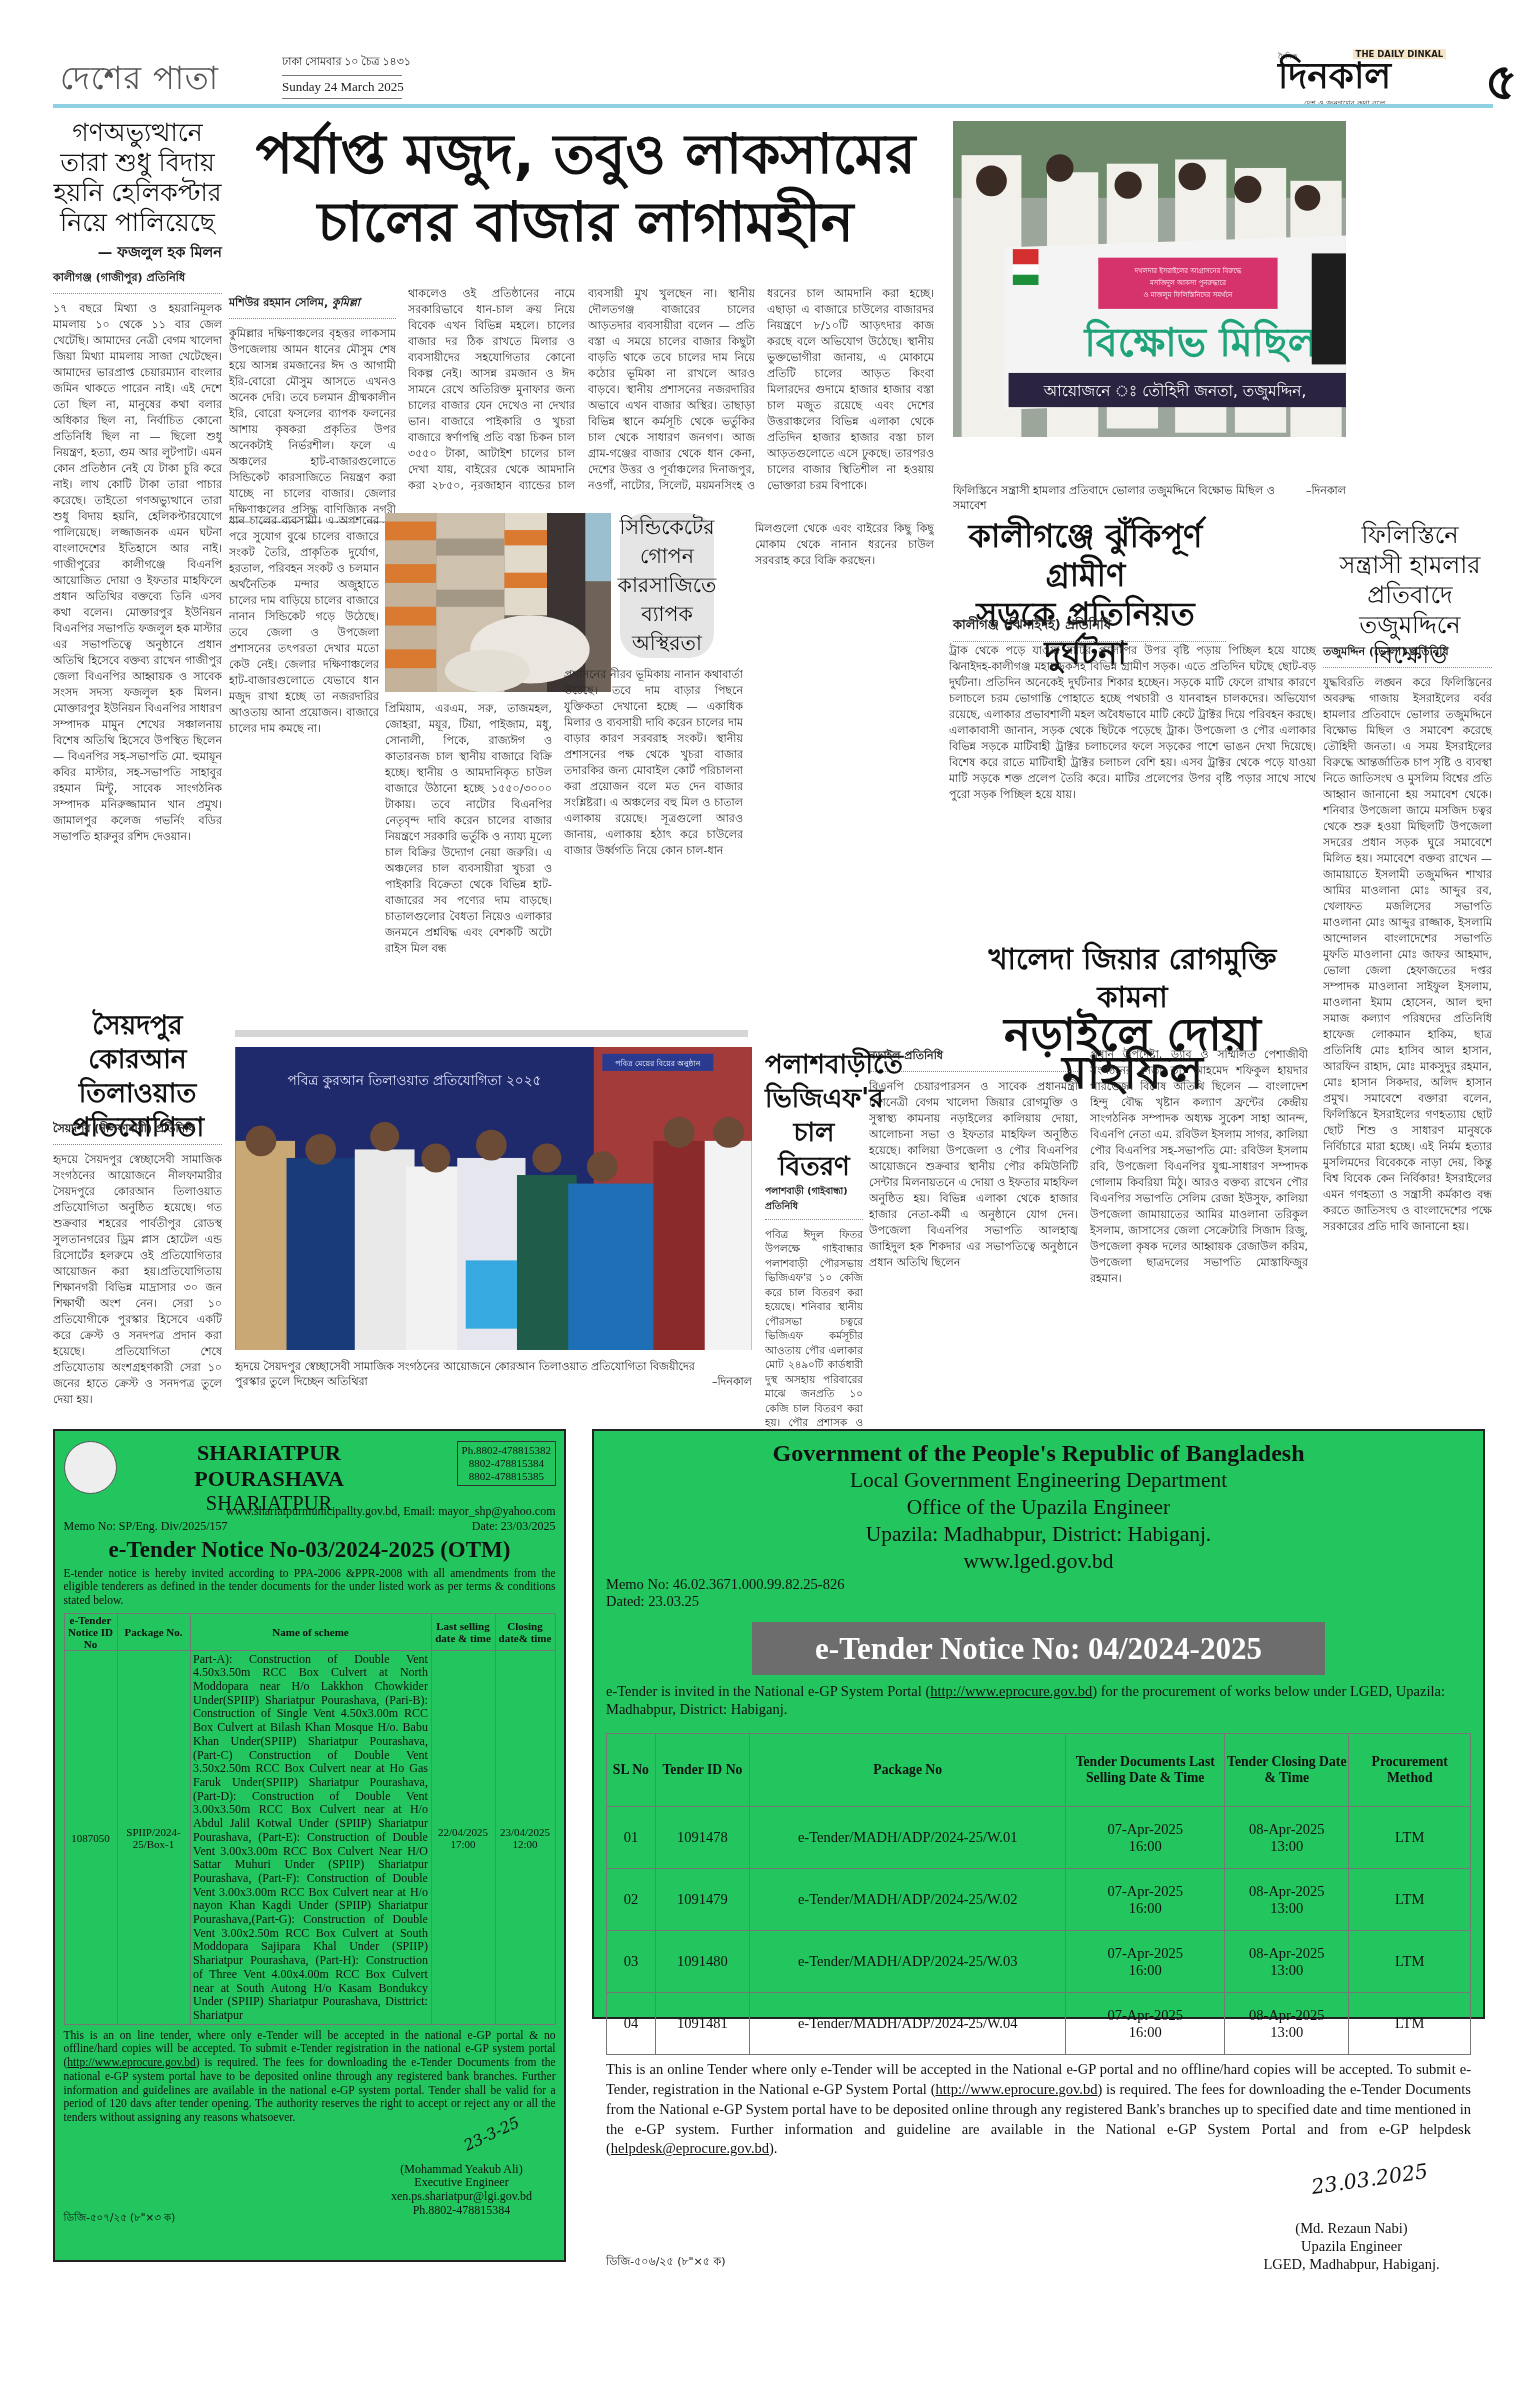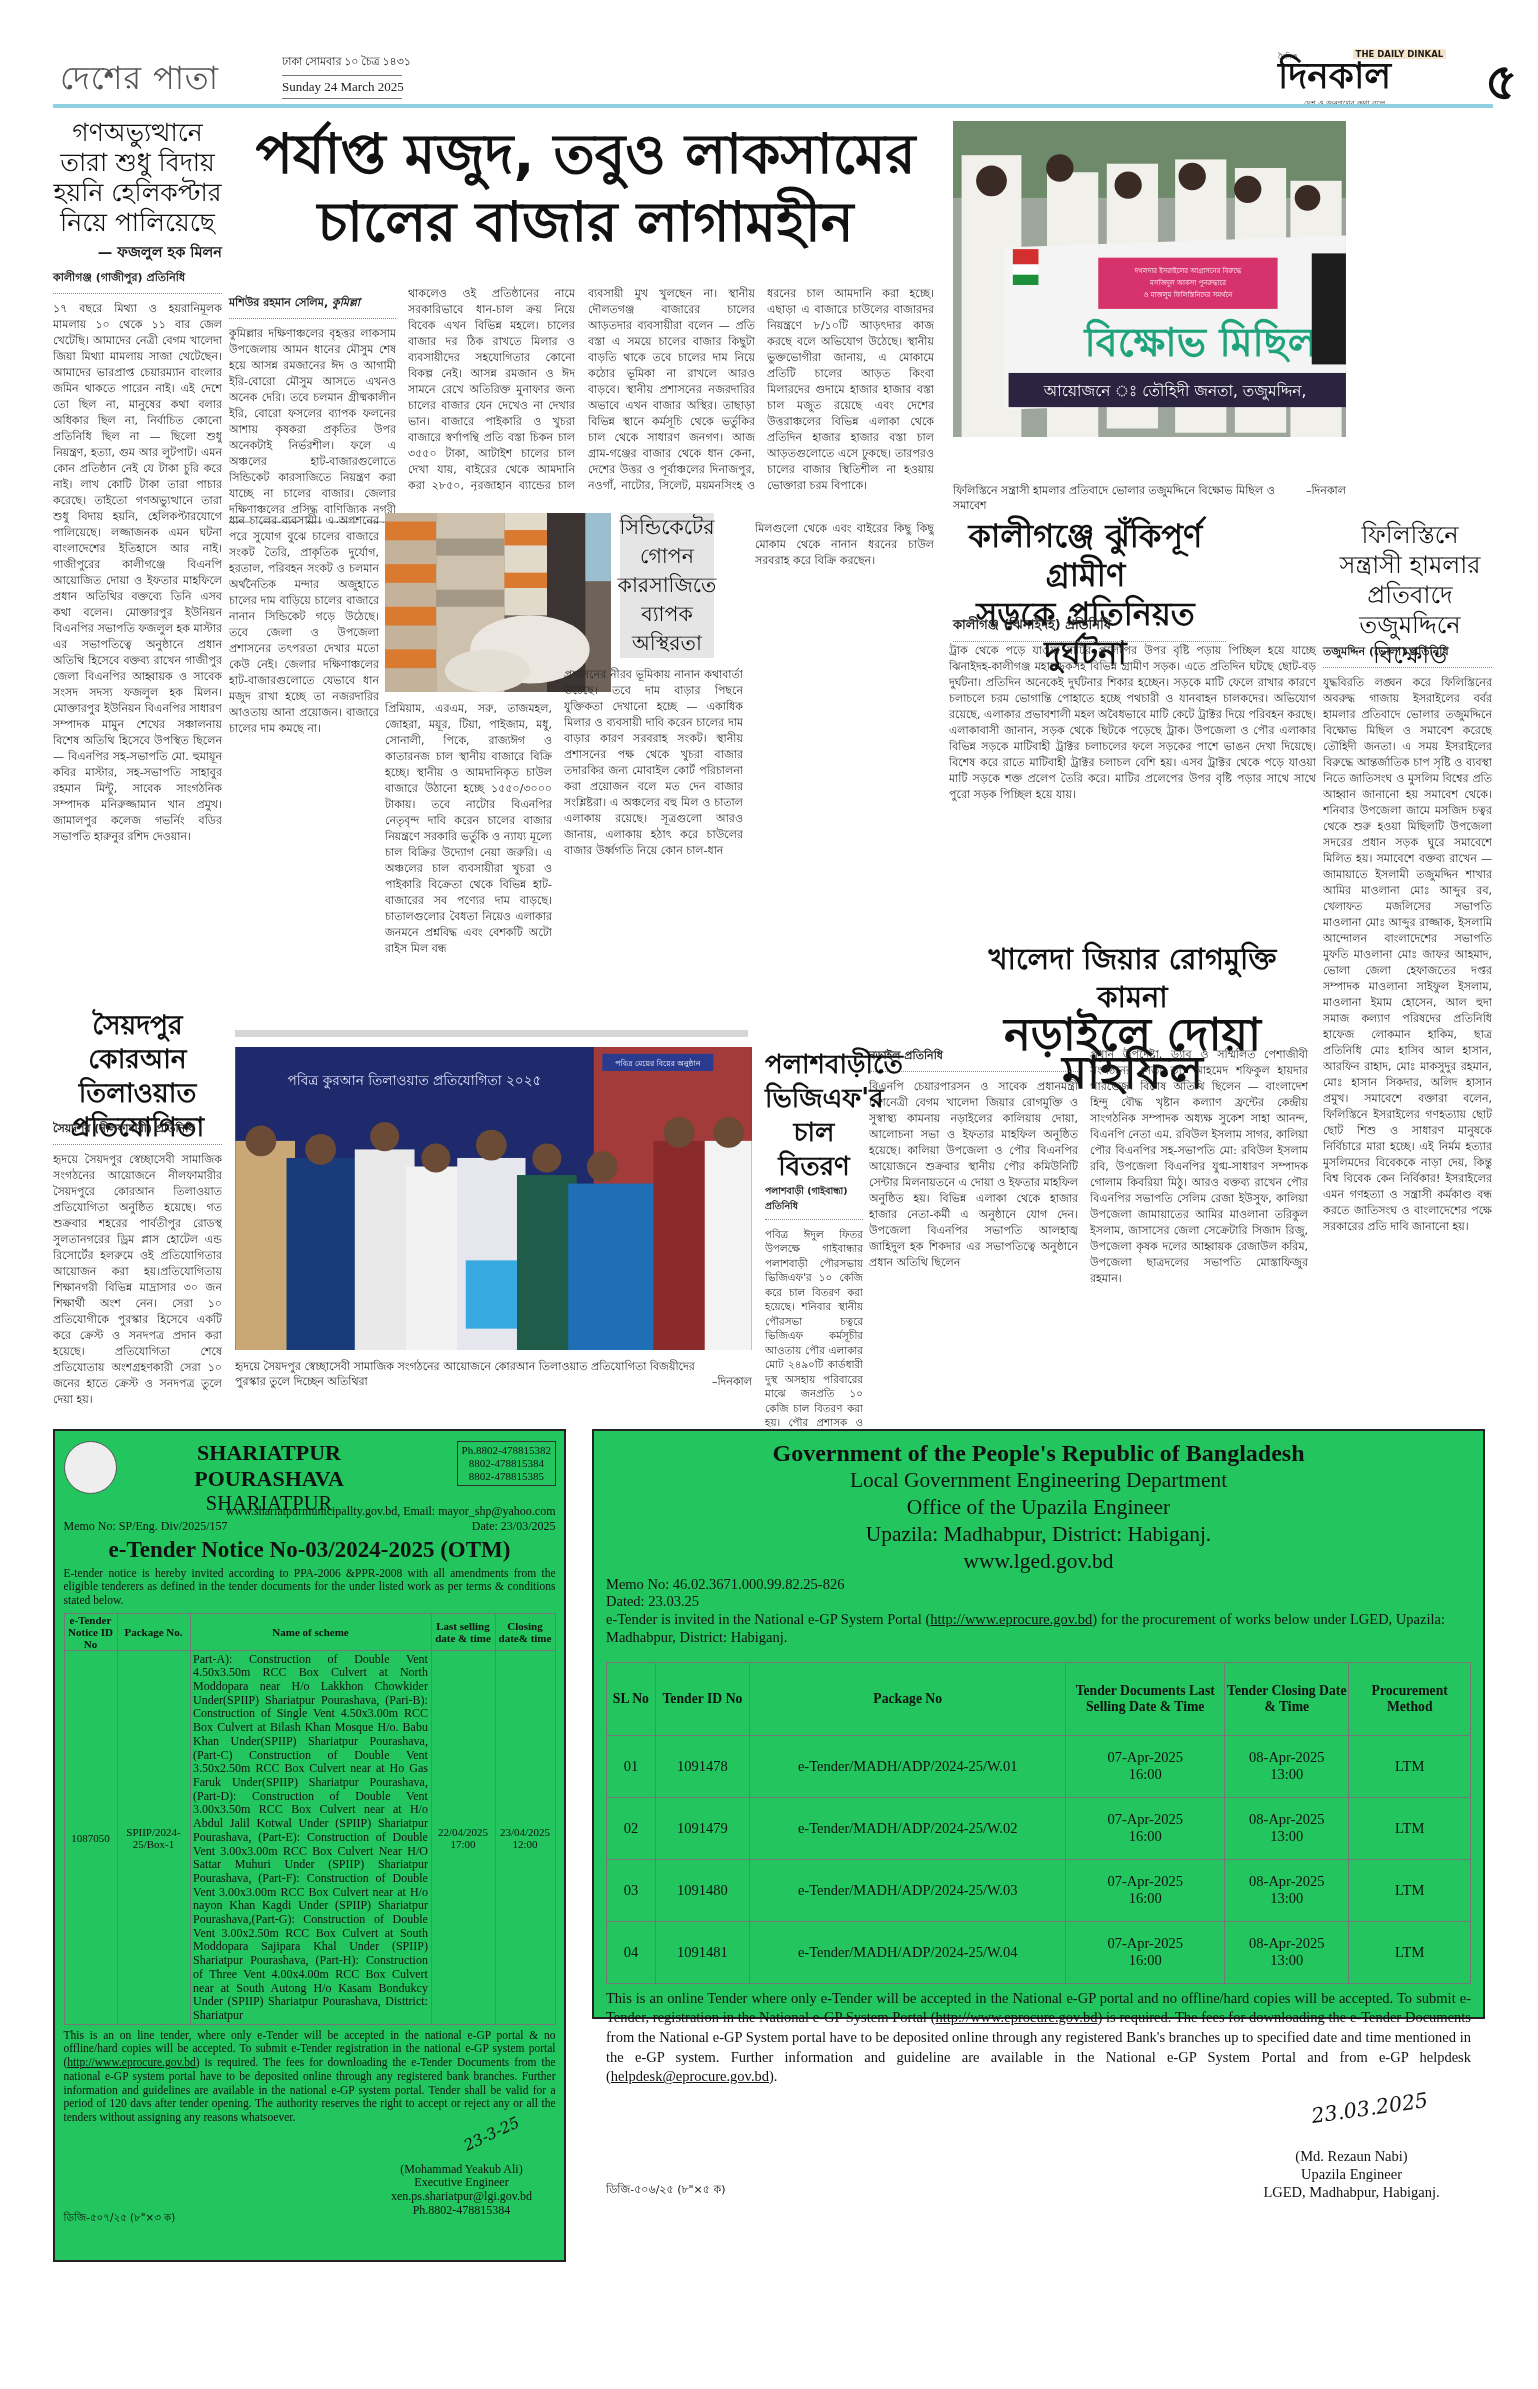--- a/index.html
+++ b/index.html
@@ -23,21 +23,21 @@
   .col-text { font-size: 11px; line-height: 16px; text-align: justify; color: #2a2a2a; overflow: hidden; }
   .byline { font-size: 13px; font-weight: bold; color: #222; padding-bottom: 5.1px; border-bottom: 0.9px dotted #888; margin-bottom: 6.8px; }
   .headline-side { text-align: center; font-size: 26px; line-height: 31px; color: #111; }
   .headline-big { font-weight: bold; color: #111; text-align: center; }
 
   
   .photo { background: #a3a3a3; overflow: hidden; }
   .caption { font-size: 11px; line-height: 15.4px; color: #222; display: flex; justify-content: space-between; }
   .credit { white-space: nowrap; margin-left: 8.5px; }
 
-  .grey-box { background: #e5e5e5; display: flex; align-items: center; justify-content: center; text-align: center; font-size: 22px; line-height: 32px; color: #111; }
+  .grey-box { background: #e5e5e5; display: flex; align-items: center; justify-content: center; text-align: center; font-size: 22px; line-height: 32px; color: #111; border-radius: 25px; }
 
   .grey-rule { height: 6.8px; background: #d6d6d6; }
 
   
   .tender { border: 2.6px solid #222; background: #22c55e; font-family: "Liberation Serif", serif; color: #111; }
   .tender table { border-collapse: collapse; width: 100%; padding-left: 14px; }
   .tender td, .tender th { border: 0.9px solid #777; vertical-align: middle; }
   .link { text-decoration: underline; }
 </style>
 </head>
@@ -284,20 +284,21 @@
     <div style="font-size:24px; font-weight:bold;">Government of the People's Republic of Bangladesh</div>
     <div style="font-size:21.4px;">Local Government Engineering Department</div>
     <div style="font-size:21.4px;">Office of the Upazila Engineer</div>
     <div style="font-size:21.4px;">Upazila: Madhabpur, District: Habiganj.</div>
     <div style="font-size:21.4px;">www.lged.gov.bd</div>
   </div>
   <div style="display:flex; justify-content:space-between; font-size:14.5px; margin-top:1.7px;flex-direction:column;">
     <span>Memo No: 46.02.3671.000.99.82.25-826</span>
     <span>Dated: 23.03.25</span>
   </div>
+  <div style="margin:12px auto 6.8px; width:573px; background:#6d6d6d; color:#fff; text-align:center; font-size:31px; font-weight:bold; padding:8.5px 0;">e-Tender Notice No: 04/2024-2025</div>
   <div style="font-size:14.5px; line-height:18px;">
     <span>e-Tender is invited in the National e-GP System Portal (</span><span class="link">http://www.eprocure.gov.bd</span><span>) for the procurement of works below under LGED, Upazila: Madhabpur, District: Habiganj.</span>
   </div>
   <table style="margin-top:15.4px;">
     <thead>
       <tr style="font-size:13.7px; font-weight:bold; text-align:center; height:73px;">
         <th style="width:31px;">SL No</th>
         <th style="width:60px;">Tender ID No</th>
         <th style="width:201px;">Package No</th>
         <th style="width:101px;">Tender Documents Last Selling Date &amp; Time</th>

